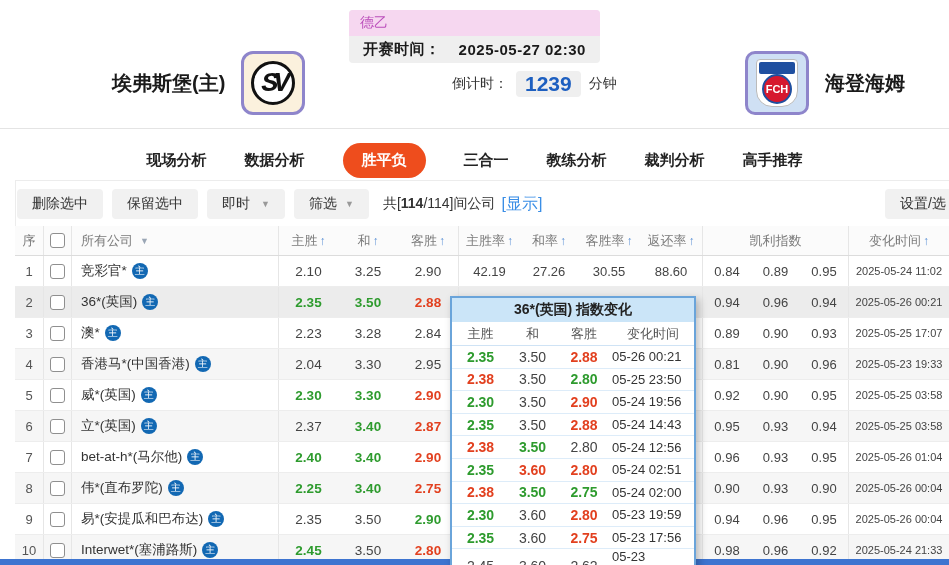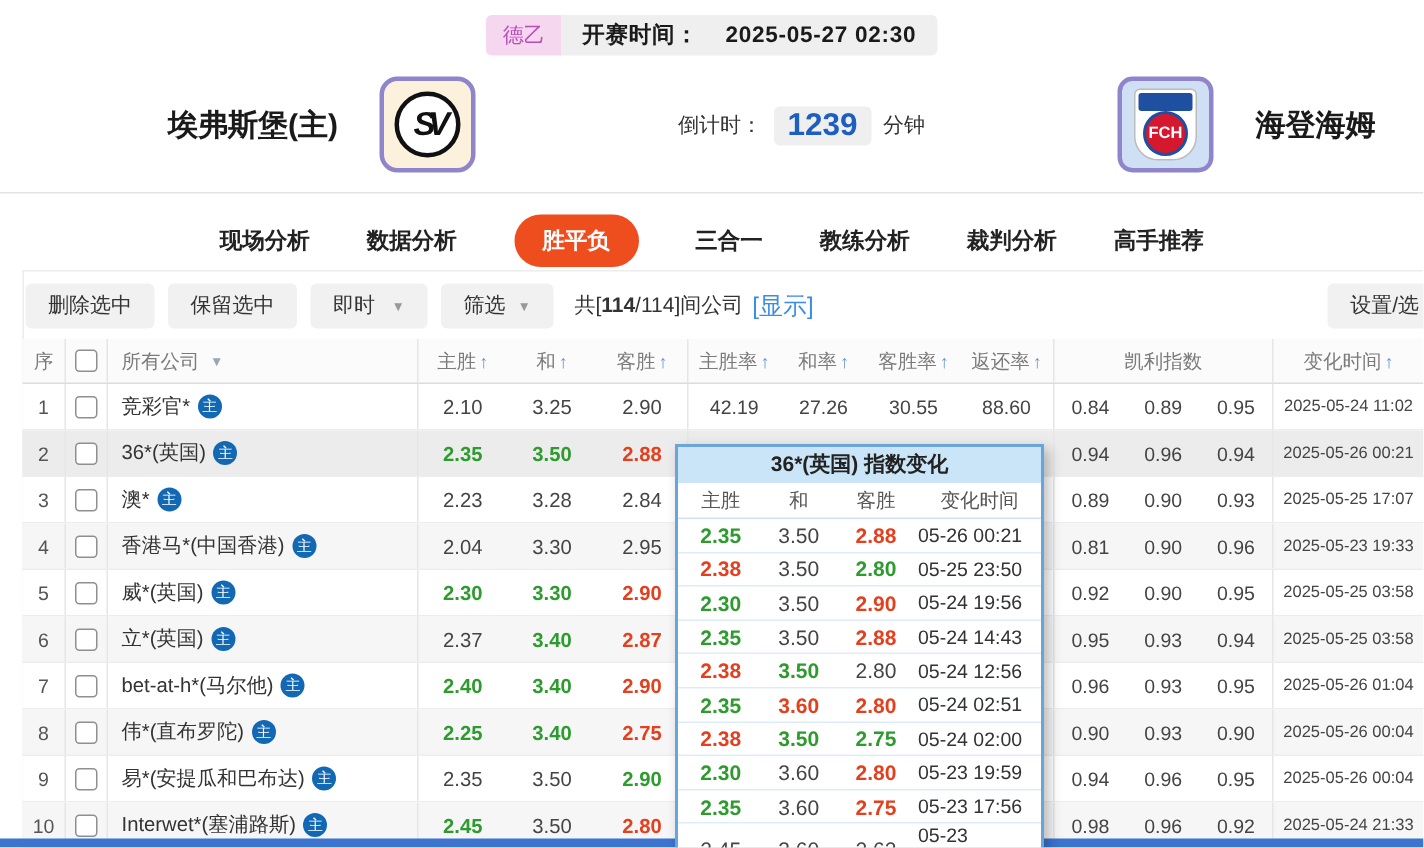--- a/index.html
+++ b/index.html
@@ -3,37 +3,37 @@
 <meta charset="utf-8">
 <style>
   * { box-sizing: border-box; margin: 0; padding: 0; }
   html,body { width:949px; height:565px; }
   body {
     position:relative; overflow:hidden; background:#fff;
     font-family:"Liberation Sans","DejaVu Sans",sans-serif; color:#333;
   }
   
   .topbar { position:absolute; top:10px; left:0; width:100%; display:flex; justify-content:center; }
-  .topbar-inner { display:flex; align-items:stretch; background:#efefef; border-radius:4px; overflow:hidden; }
+  .topbar-inner { display:flex; align-items:stretch; background:#efefef; border-radius:4px; overflow:hidden;flex-direction:column; }
   .league-badge { background:#f6d7f0; color:#bb4ebb; font-size:14px; padding:4px 11px; display:flex; align-items:center; }
   .kickoff { padding:4px 14px; font-size:15px; font-weight:bold; color:#1a1a1a; display:flex; align-items:center; gap:18px; letter-spacing:0.5px;}
   
   .match-header { position:absolute; top:45px; left:0; width:100%; height:83px; }
-  .team { position:absolute; display:flex; align-items:center; gap:28px;text-align:right; }
+  .team { position:absolute; display:flex; align-items:center; gap:16px;text-align:right; }
   .team-home { left:112px; top:6px; }
   .team-away { left:745px; top:6px; }
   .team-name { font-size:20px; font-weight:bold; color:#1a1a1a; }
   .logo-box { width:64px; height:64px; border:3px solid #8e85cb; border-radius:12px;
               display:flex; align-items:center; justify-content:center; }
   .logo-home { background:#fbf1dd; }
   .logo-away { background:#cfe0f4; border-radius:10px; }
   .sv-circle { width:44px; height:44px; border:3px solid #111; border-radius:50%;
                display:flex; align-items:center; justify-content:center;
-               font-family:Liberation Sans, sans-serif; font-style:italic;
-               font-weight:bold; font-size:22px; color:#111; letter-spacing:-5px; background:#fff;}
+               font-family:Liberation Mono, monospace; font-style:italic;
+               font-weight:bold; font-size:28px; color:#111; letter-spacing:-5px; background:#fff;}
   .fch-shield { width:42px; height:48px; background:#fff; border-radius:4px 4px 16px 16px;
                 border:1px solid #béb; border:1px solid #bbb; position:relative; overflow:hidden;}
   .fch-band { position:absolute; top:2px; left:2px; right:2px; height:12px; background:#1f4fa0; border-radius:2px;}
   .fch-circle { position:absolute; top:14px; left:50%; transform:translateX(-50%); width:30px; height:30px;
                 border-radius:50%; background:#d6182e; border:2px solid #1f4fa0; color:#fff; font-weight:bold;
                 font-size:11px; display:flex; align-items:center; justify-content:center;}
   .countdown { position:absolute; left:452px; top:26px; display:flex; align-items:center; gap:8px; }
   .countdown-label { font-size:14px; color:#333;font-family:Liberation Serif, serif; }
   .countdown-value { font-size:21px; font-weight:bold; color:#1d5fc0; background:#efefef; border-radius:4px; padding:1px 9px; }
   .countdown-unit { font-size:14px; color:#333; }

